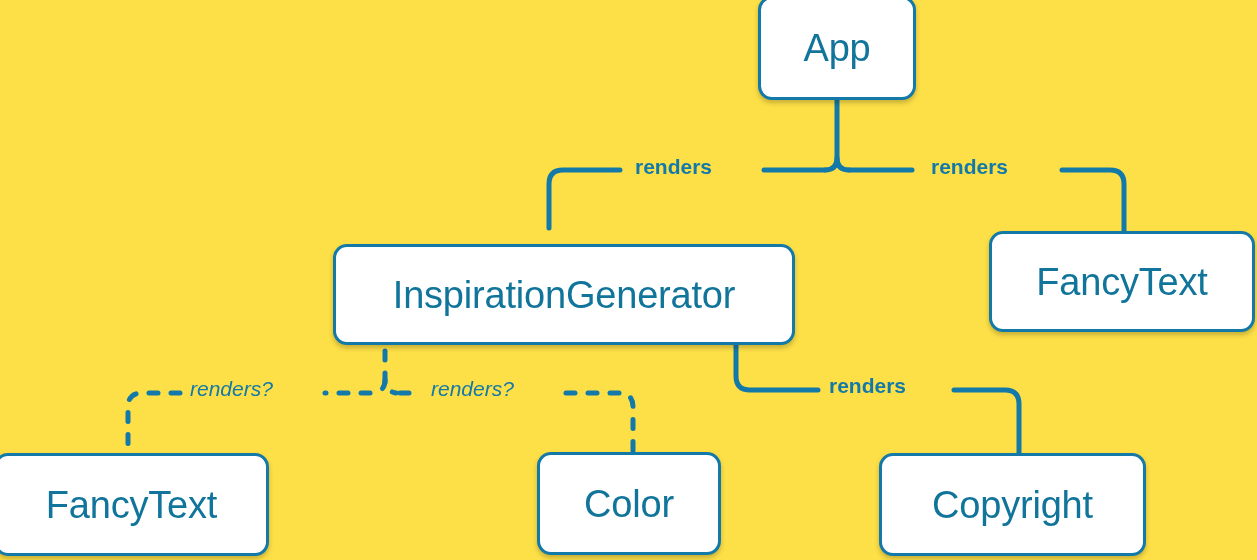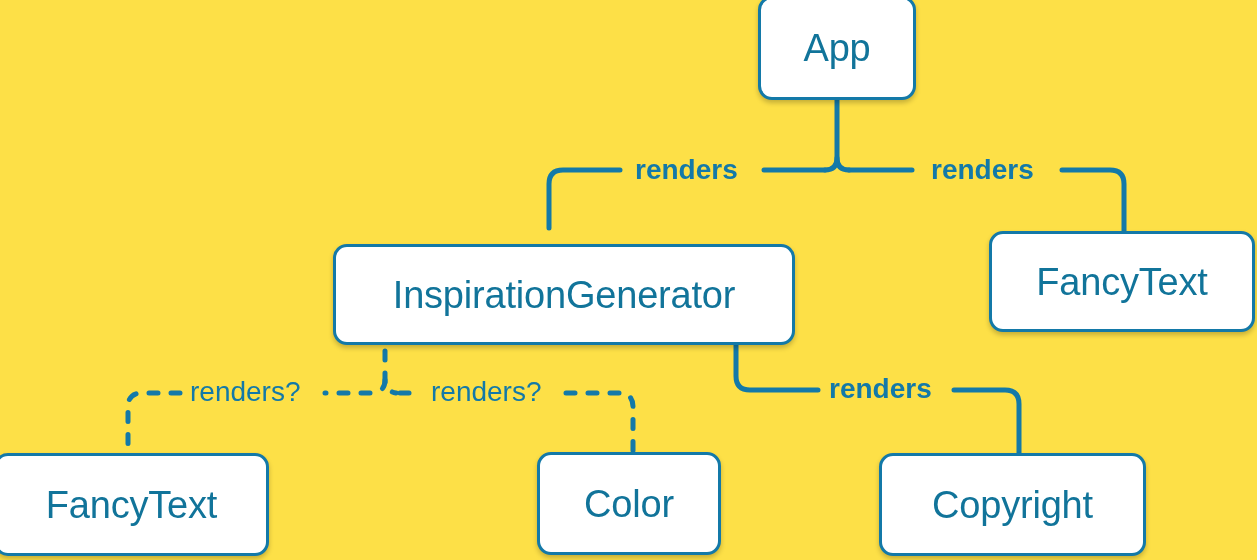--- a/index.html
+++ b/index.html
@@ -44,30 +44,31 @@
     font-weight: 400;
     font-size: 38px;
     line-height: 1;
     letter-spacing: -0.2px;
     white-space: nowrap;
   }
   .edge-label {
     position: absolute;
     color: #1379a8;
     font-family: "Liberation Sans", sans-serif;
-    font-size: 28px;
+    font-size: 21px;
     line-height: 1;
     white-space: nowrap;
     z-index: 4;
   }
   .edge-label.solid-label {
     font-weight: 700;
   }
   .edge-label.dashed-label {
     font-weight: 400;
+    font-style: italic;
   }
 
   
   #node-app            { left: 758px;  top: -4px;  width: 158px; height: 104px; }
   #node-inspiration    { left: 333px;  top: 244px; width: 462px; height: 101px; }
   #node-fancytext-top  { left: 989px;  top: 231px; width: 266px; height: 101px; }
   #node-fancytext-bot  { left: -6px;   top: 453px; width: 275px; height: 103px; }
   #node-color          { left: 537px;  top: 452px; width: 184px; height: 103px; }
   #node-copyright      { left: 879px;  top: 453px; width: 267px; height: 103px; }
 

